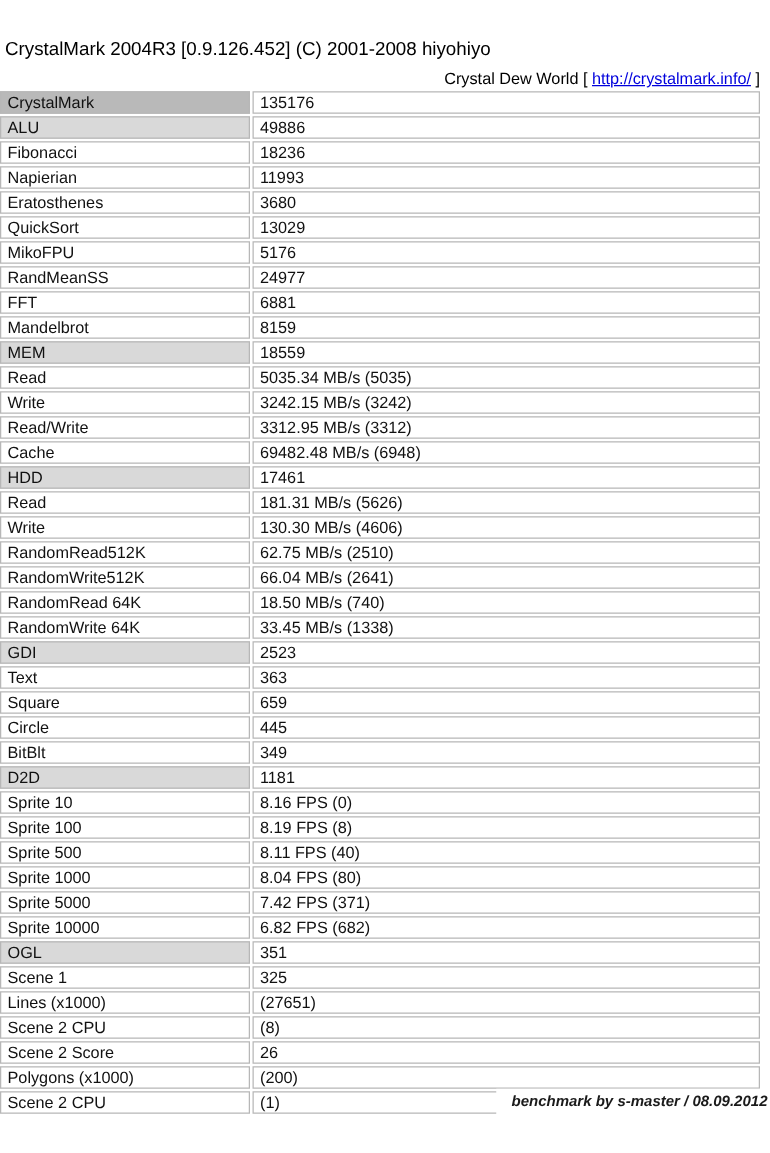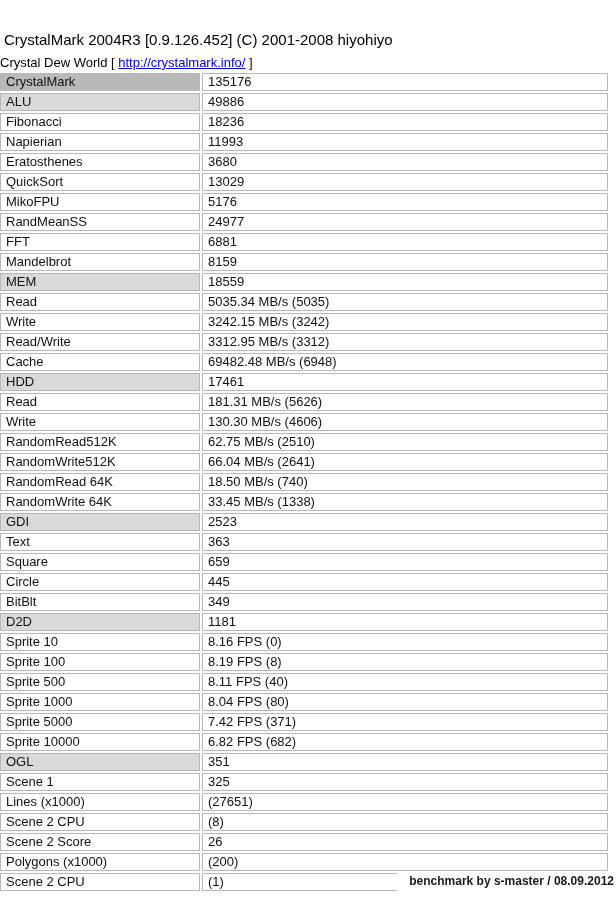--- a/index.html
+++ b/index.html
@@ -16,22 +16,24 @@
     color:var(--text);
   }
   .page-title{
     padding:7px 0 0 4px;
     font-size:15px;line-height:18px;color:#000;
     white-space:nowrap;
     margin-top:24px;
   }
   .subtitle{
     margin:6px 8px 0 0;
+    text-align:right;
     font-size:13px;line-height:16px;color:#000;
     white-space:nowrap;
+    padding-left:48px;
   }
   .subtitle a{
     color:var(--link);
     text-decoration:underline;
     cursor:pointer;
   }
   .table-wrap{
     position:relative;
     width:610px;
   }
@@ -57,20 +59,21 @@
   .caption{
     position:absolute;
     right:-6px;
     bottom:1px;
     background:#ffffff;
     padding:3px 2px 4px 12px;
     font-size:12px;
     font-weight:bold;
     color:#1a1a1a;
     white-space:nowrap;
+    font-style:italic;
   }
 </style>
 </head>
 <body>
 
 <div class="page-title">CrystalMark 2004R3 [0.9.126.452] (C) 2001-2008 hiyohiyo</div>
 
 <div class="subtitle"><span>Crystal Dew World [ </span><a href="#">http://crystalmark.info/</a><span> ]</span></div>
 
 <div class="table-wrap">

